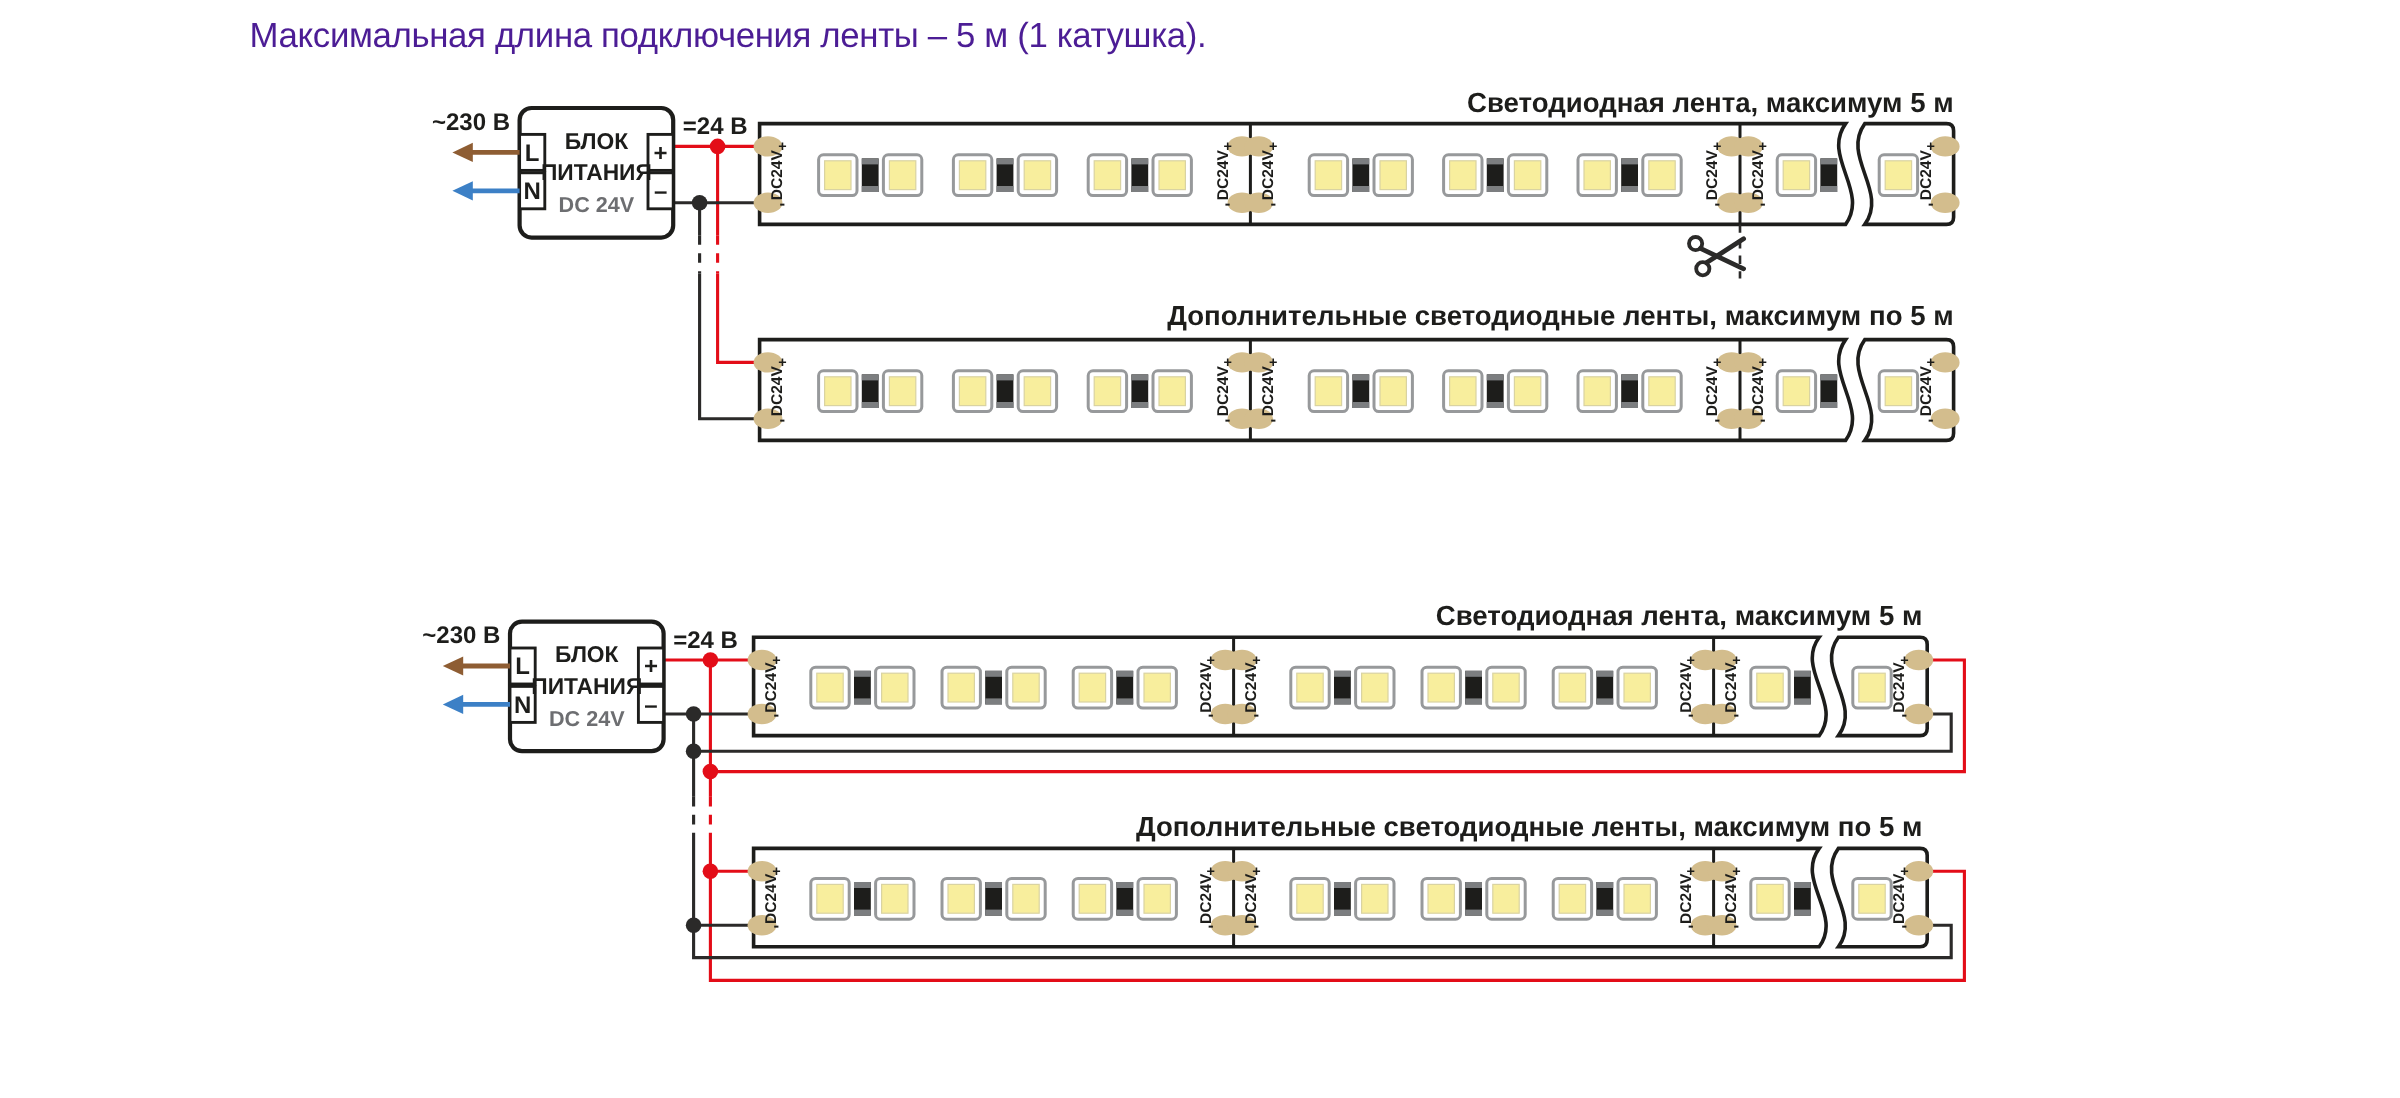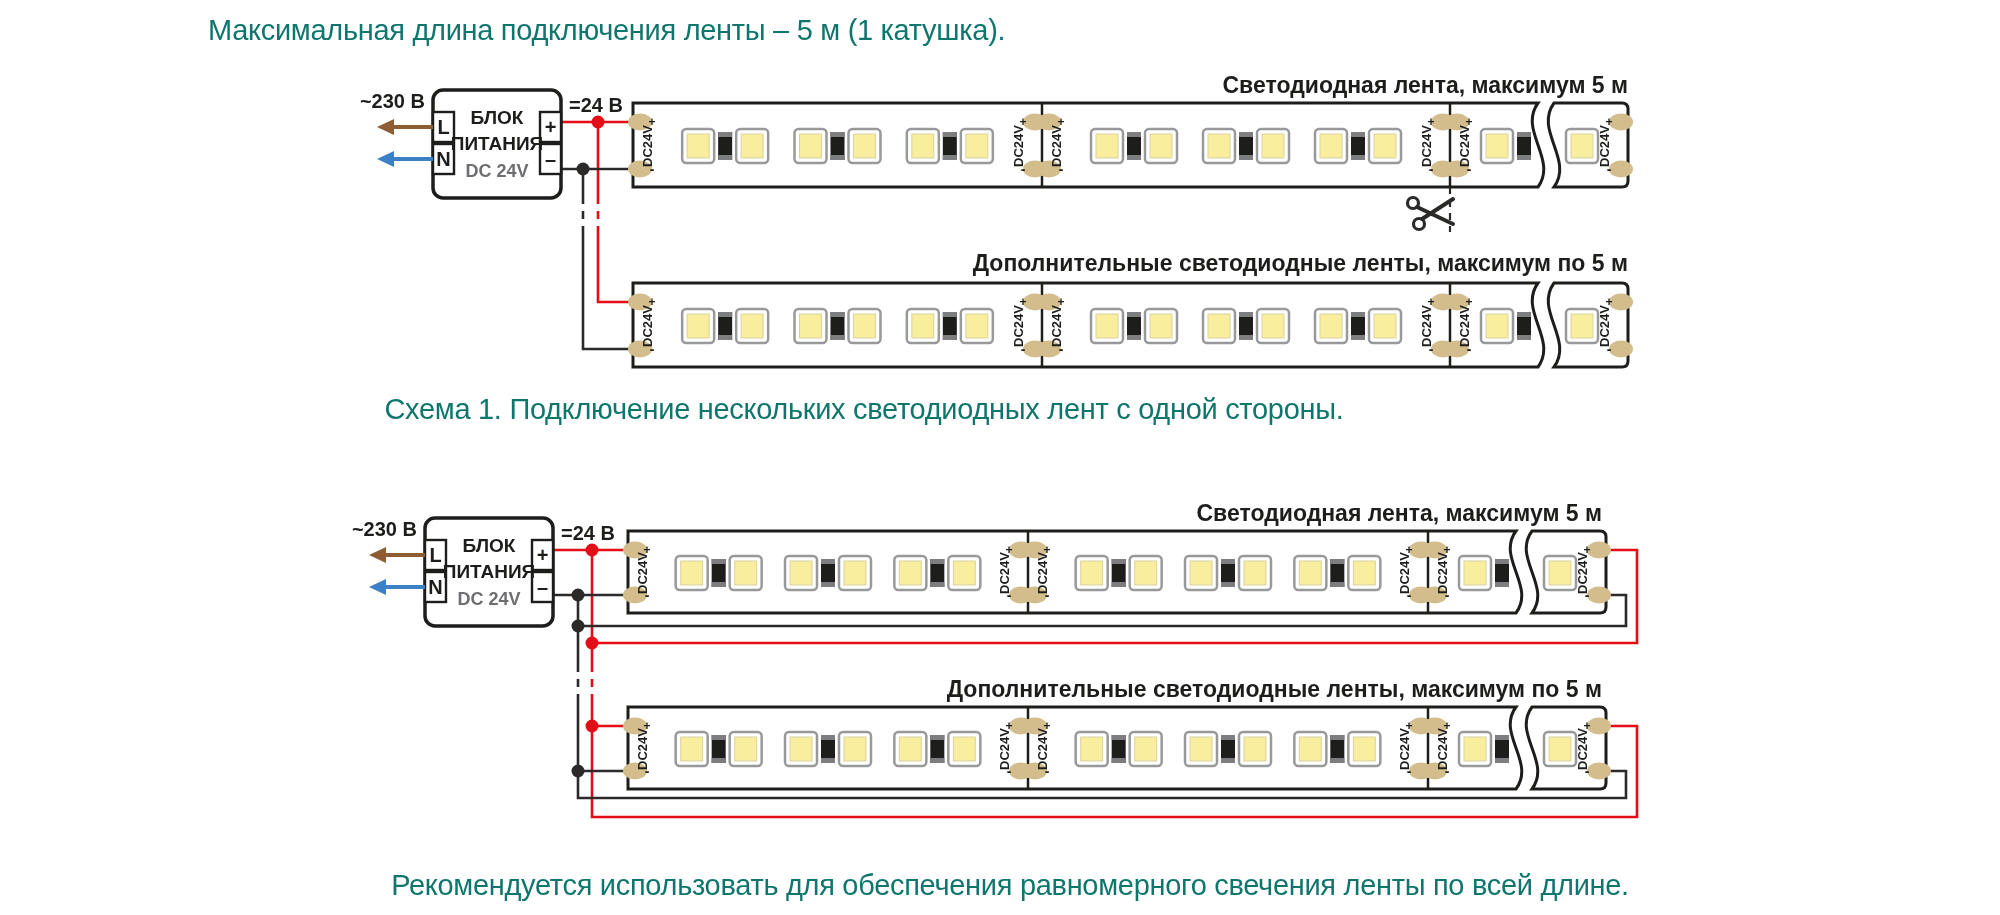--- a/index.html
+++ b/index.html
@@ -1,21 +1,21 @@
 <!DOCTYPE html>
 <html><head>
 <meta charset="utf-8">
 <style>
   html,body{margin:0;padding:0;background:#ffffff;}
   .canvas{
     position:relative;width:2000px;height:915px;background:#ffffff;overflow:hidden;
     font-family:"Liberation Sans","DejaVu Sans",sans-serif;
   }
   .gray-line{
-    position:absolute;white-space:nowrap;color:#0f766e;font-size:29px;font-weight:400;
+    position:absolute;white-space:nowrap;color:#4c1d95;font-size:29px;font-weight:400;
     letter-spacing:-0.3px;
   }
   .centered{transform:translateX(-50%);}
   #diagram-svg{position:absolute;left:0;top:0;}
   svg text{font-family:"Liberation Sans","DejaVu Sans",sans-serif;}
 </style>
 </head>
 <body>
 
 <div class="canvas">
@@ -618,15 +618,13 @@
           <ellipse cx="1599" cy="771" rx="12" ry="8.5" fill="#d3bd8d"></ellipse>
           <text x="1587" y="730" font-size="12" fill="#1d1d1b" font-weight="bold" text-anchor="middle">+</text>
           <text x="1587" y="776" font-size="14" fill="#1d1d1b" font-weight="bold" text-anchor="middle">-</text>
           <text x="0" y="0" font-size="13" fill="#1d1d1b" font-weight="bold" text-anchor="middle" transform="translate(1587 749) rotate(-90)">DC24V</text>
         </g>
         <text x="1602" y="521" font-size="23" fill="#1d1d1b" font-weight="bold" text-anchor="end">Светодиодная лента, максимум 5 м</text>
         <text x="1602" y="697" font-size="23" fill="#1d1d1b" font-weight="bold" text-anchor="end">Дополнительные светодиодные ленты, максимум по 5 м</text>
       </g>
     </svg>
 
-  <div class="gray-line centered" style="left:864px;top:393px;">Схема 1. Подключение нескольких светодиодных лент с одной стороны.</div>
-  <div class="gray-line centered" style="left:1010px;top:869px;">Рекомендуется использовать для обеспечения равномерного свечения ленты по всей длине.</div>
 </div>
 
 </body></html>

